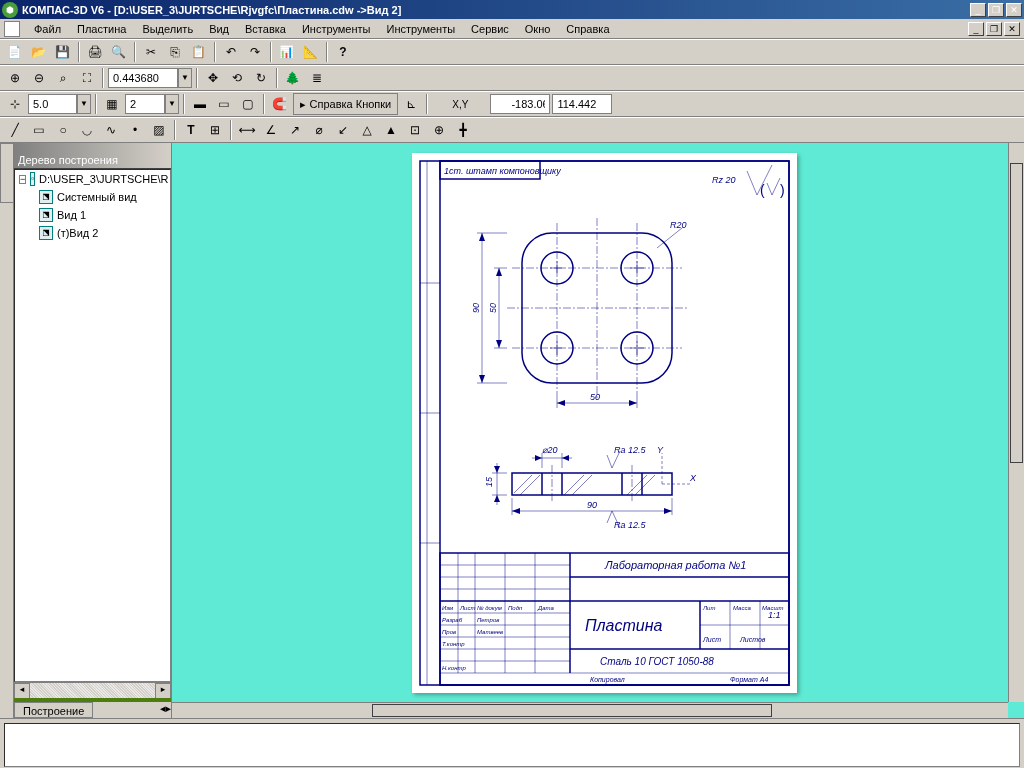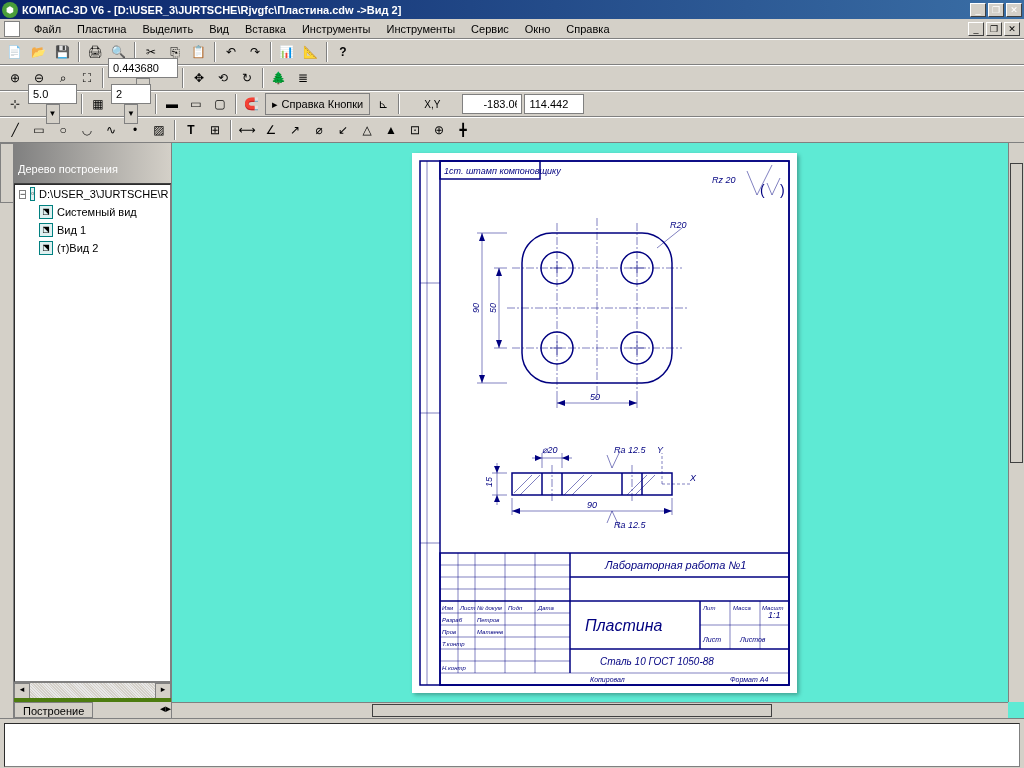--- a/index.html
+++ b/index.html
@@ -13,30 +13,30 @@
 
 .menubar { height: 20px; background: #d4d0c8; display: flex; align-items: center; padding: 0 4px; border-bottom: 1px solid #808080; }
 .menubar .micon { width: 16px; height: 16px; border: 1px solid #808080; margin-right: 6px; background: #fff; }
 .menuitem { padding: 2px 8px; cursor: pointer; font-size: 11px; text-align: center; }
 .menubar .right { margin-left: auto; display: flex; gap: 2px; }
 
 .toolbar { height: 26px; background: #d4d0c8; border-top: 1px solid #fff; border-bottom: 1px solid #808080; display: flex; align-items: center; padding: 0 4px; gap: 2px; }
 .tbtn { width: 22px; height: 22px; border: 1px solid transparent; display: flex; align-items: center; justify-content: center; cursor: pointer; font-size: 12px; }
 .tsep { width: 2px; height: 20px; border-left: 1px solid #808080; border-right: 1px solid #fff; margin: 0 2px; }
 .tinput { height: 20px; border: 1px solid #808080; background: white; padding: 0 4px; font-size: 11px; }
-.tcombo { display: flex; align-items: center; flex-direction: column; }
+.tcombo { display: flex; align-items: center; }
 .tcombo .dd { width: 14px; height: 20px; background: #d4d0c8; border: 1px solid #808080; text-align: center; font-size: 8px; line-height: 18px; cursor: pointer; }
 .tbtn-wide { height: 22px; padding: 0 6px; border: 1px solid #808080; background: #d4d0c8; display: flex; align-items: center; cursor: pointer; font-size: 11px; gap: 4px; }
 
 .main { display: flex; height: 575px; }
 .sidebar { width: 14px; background: #d4d0c8; border-right: 1px solid #808080; display: flex; flex-direction: column; }
 .sidetab { width: 14px; height: 60px; border: 1px solid #808080; background: #d4d0c8; writing-mode: vertical-lr; font-size: 9px; text-align: center; }
 
 .treepanel { width: 158px; background: #d4d0c8; border-right: 1px solid #808080; display: flex; flex-direction: column; }
-.treetitle { height: 26px; background: linear-gradient(to right, #808080, #d4d0c8); color: white; padding: 20px 4px; font-size: 11px; border-bottom: 1px solid #404040; }
+.treetitle { height: 26px; background: linear-gradient(to right, #808080, #d4d0c8); color: white; padding: 11px 4px; font-size: 11px; border-bottom: 1px solid #404040; }
 .treebody { flex: 1; background: white; border: 1px inset #808080; overflow: auto; }
 .treeitem { display: flex; align-items: center; padding: 2px 4px; gap: 4px; font-size: 11px; cursor: pointer; }
 .treeitem.child { padding-left: 24px; }
 .ticon { width: 14px; height: 14px; border: 1px solid #008080; background: #e0f0f0; font-size: 8px; text-align: center; line-height: 12px; }
 .expand { width: 9px; height: 9px; border: 1px solid #808080; text-align: center; line-height: 7px; font-size: 9px; cursor: pointer; }
 .treescroll { height: 16px; background: #d4d0c8; display: flex; border-top: 1px solid #808080; }
 .treescroll .sb { width: 16px; height: 16px; border: 1px solid #808080; background: #d4d0c8; text-align: center; font-size: 9px; cursor: pointer; }
 .treescroll .track { flex: 1; background: repeating-linear-gradient(45deg, #d4d0c8, #d4d0c8 1px, #e8e8e8 1px, #e8e8e8 2px); }
 .treefoot { height: 20px; display: flex; border-top: 4px solid #4d7c0f; }
 .treefoot .tab { padding: 2px 8px; border: 1px solid #808080; background: #d4d0c8; font-size: 11px; }

